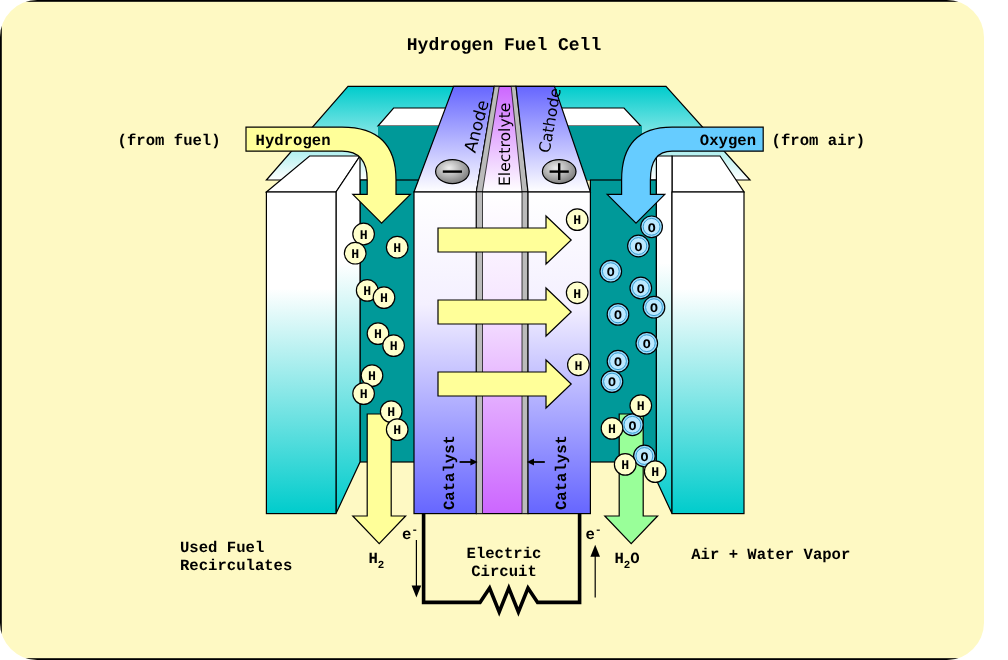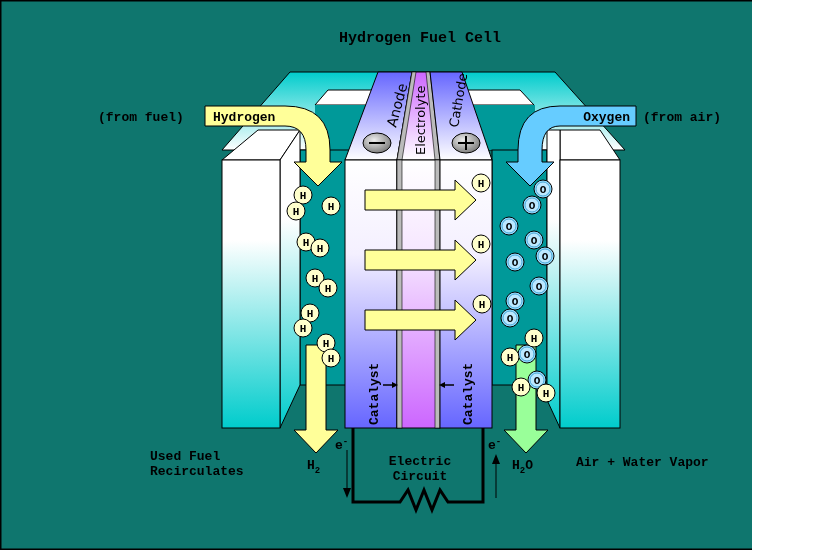--- a/index.html
+++ b/index.html
@@ -1,16 +1,16 @@
 <!DOCTYPE html>
 <html><head>
 <meta charset="utf-8">
 <style>
   html,body{margin:0;padding:0;background:#fff;}
-  #stage{position:relative;width:752px;height:550px;overflow:hidden;background:#0f766e;}
+  #stage{position:relative;width:820px;height:550px;overflow:hidden;background:#fef9c3;border-radius:31px;}
   svg text{font-family:"Liberation Mono","DejaVu Sans Mono",monospace;}
   .sans{font-family:"DejaVu Sans","Liberation Sans",sans-serif;}
 </style>
 </head>
 <body>
 
 <div id="stage">
 <svg width="840" height="550" viewBox="0 0 840 550">
   <defs>
     <linearGradient id="gBlock" x1="0" y1="0" x2="0" y2="1">

